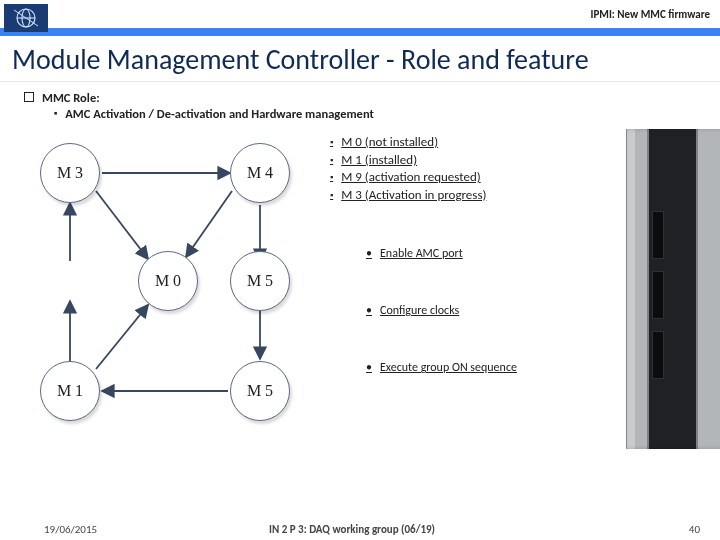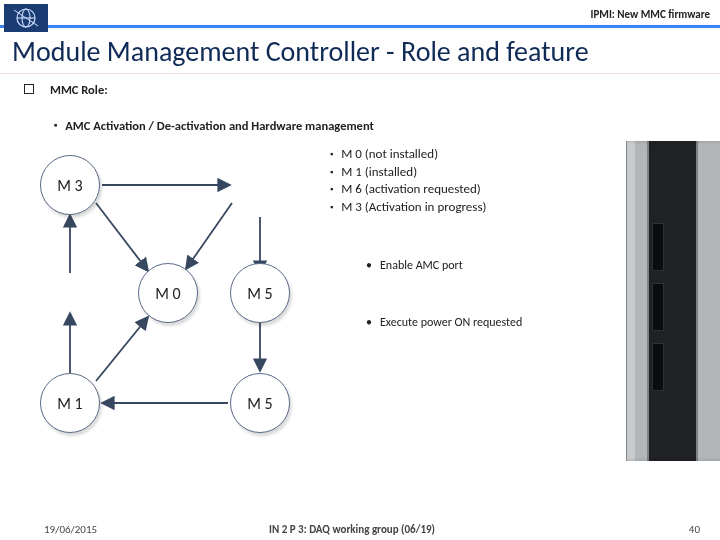--- a/index.html
+++ b/index.html
@@ -1,41 +1,41 @@
 <!DOCTYPE html>
 <html><head>
 <meta charset="utf-8">
 <style>
   * { box-sizing: border-box; margin: 0; padding: 0; }
   html, body { width: 720px; height: 540px; font-family: "Segoe UI", Calibri, Arial, sans-serif; background: #fff; color: #222; overflow: hidden; }
   .slide { position: relative; width: 720px; height: 540px; }
 
   
-  .topbar { position: relative; height: 28px; border-bottom: 3px solid #3b82f6; display: flex; align-items: center; }
+  .topbar { position: relative; height: 36px; border-bottom: 8px solid #3b82f6; display: flex; align-items: center; }
   .topbar .logo { position: absolute; left: 4px; top: 4px; width: 44px; height: 28px; background: #1b3b73; display:flex; align-items:center; justify-content:center; }
   .topbar .crumb { position: absolute; right: 10px; top: 8px; font-size: 11px; font-weight: 600; color: #222; }
 
   
   .title { font-size: 28px; font-weight: 400; color: #0e2a55; padding: 6px 10px 4px 12px; border-bottom: 1px solid #9b2c2c22; }
 
   
   .section { padding: 8px 24px 0 24px; font-size: 12.5px; }
-  .bul1 { display: flex; align-items: flex-start; gap: 16px; font-weight: 700; margin-bottom: 20px; }
+  .bul1 { display: flex; align-items: flex-start; gap: 8px; font-weight: 700; margin-bottom: 0; }
   .bul1 .sq { width: 10px; height: 10px; border: 1.5px solid #222; margin-top: 2px; flex: 0 0 auto; }
   .bul2 { display: flex; gap: 8px; font-weight: 600; margin-left: 30px; align-items: center; }
   .bul2::before { content: "▪"; font-size: 9px; line-height: 16px; }
 
   
   .body { position: relative; height: 340px; }
   .svgwrap { position: absolute; left: 0; top: 0; }
 
-  .node { position: absolute; width: 60px; height: 60px; border-radius: 50%; background: #fff; border: 1px solid #5a6a88; box-shadow: 2px 3px 3px rgba(0,0,0,.15); display:flex; align-items:center; justify-content:center; font-size: 16px; font-weight: 500; color:#222; }
+  .node { position: absolute; width: 60px; height: 60px; border-radius: 50%; background: #fff; border: 1px solid #5a6a88; box-shadow: 2px 3px 3px rgba(0,0,0,.15); display:flex; align-items:center; justify-content:center; font-size: 16px; font-weight: 500; color:#222;font-family:Liberation Serif, serif; }
 
   
-  .states { position: absolute; left: 330px; top: 12px; font-size: 13px; font-weight: 500; }
+  .states { position: absolute; left: 330px; top: 12px; font-size: 13px; font-weight: 500; text-decoration: underline; }
   .states .row { display:flex; align-items:flex-start; gap:8px; line-height: 1.35; }
   .states .row::before { content:"▪"; font-size: 9px; padding-top:3px;}
   .sub { margin-left: 36px; font-size: 12px; }
   .sub .srow { display:flex; gap:8px;margin-top:43px; }
   .sub .srow::before { content:"•"; }
 
   
   .hw { position:absolute; right:0; top:0; width:98px; height:336px; overflow:hidden; }
   .hw .chassis { position:absolute; right:-6px; top:8px; width:100px; height:320px;
     background:
@@ -97,44 +97,48 @@
         <line x1="260" y1="182" x2="260" y2="238"></line>
         <line x1="228" y1="270" x2="102" y2="270"></line>
 
         <line x1="96" y1="70" x2="148" y2="138"></line>
         <line x1="96" y1="248" x2="148" y2="184"></line>
         <line x1="232" y1="70" x2="186" y2="136"></line>
       </g>
     </svg>
 
     <div class="node" style="left:40px; top:22px">M 3</div>
+    <div class="node" style="left:230px; top:22px">M 4</div>
     <div class="node" style="left:138px; top:130px">M 0</div>
     <div class="node" style="left:230px; top:130px">M 5</div>
     <div class="node" style="left:40px; top:240px">M 1</div>
     <div class="node" style="left:230px; top:240px">M 5</div>
 
     <div class="states">
       <div class="row">
           <span>M 0 (not installed)</span>
         </div>
       <div class="row">
           <span>M 1 (installed)</span>
         </div>
       <div class="row">
-          <span>M 6 (activation requested)</span>
+          <span>M 9 (activation requested)</span>
         </div>
       <div class="row">
           <span>M 3 (Activation in progress)</span>
         </div>
       <div class="sub">
         <div class="srow">
             <span>Enable AMC port</span>
           </div>
         <div class="srow">
-            <span>Execute power ON requested</span>
+            <span>Configure clocks</span>
+          </div>
+        <div class="srow">
+            <span>Execute group ON sequence</span>
           </div>
       </div>
     </div>
 
     <div class="hw">
       <div class="chassis"></div>
       <div class="slot s1"></div>
       <div class="slot s2"></div>
       <div class="slot s3"></div>
     </div>

